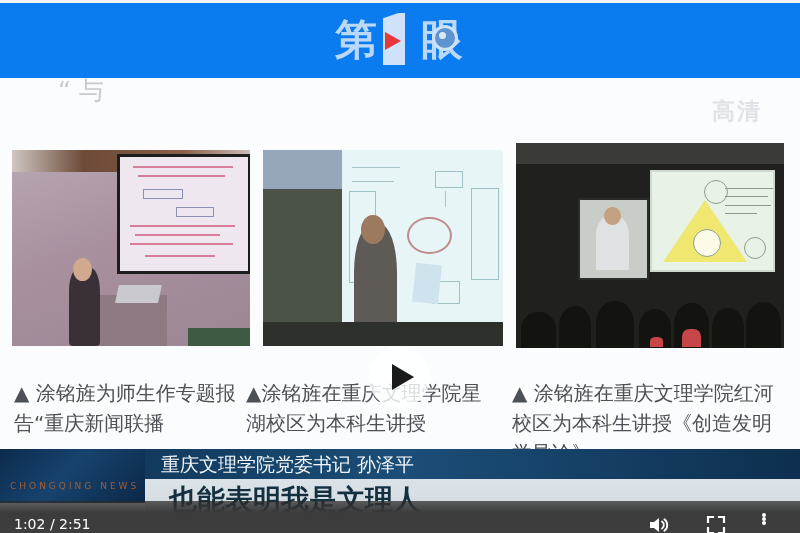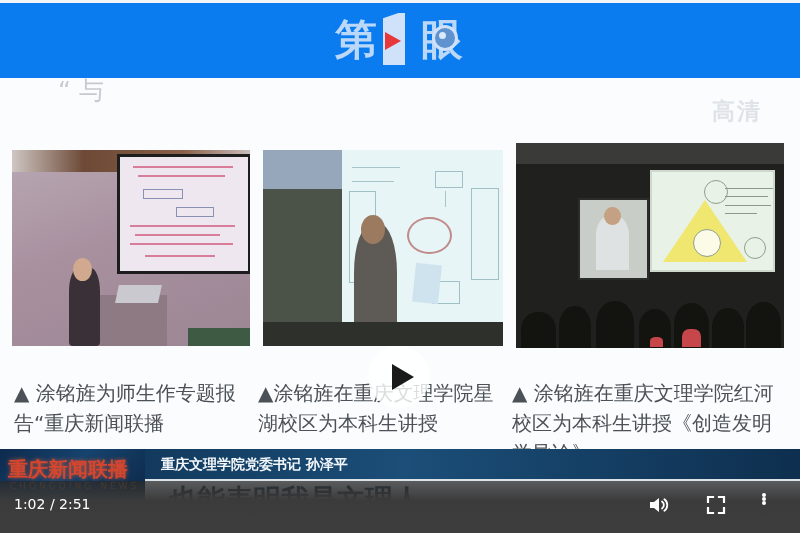--- a/index.html
+++ b/index.html
@@ -128,21 +128,21 @@
   .ph3-hi{position:absolute;bottom:2%;background:#c6464a;border-radius:40% 40% 0 0;}
 
   
   .capwrap{position:absolute;left:0;top:300px;width:800px;height:80px;}
   .cap{
     position:absolute;top:0;
     font-size:20px;line-height:30px;color:#4b5157;
     font-family:"DejaVu Sans","Liberation Sans",sans-serif;
   }
   .c1{left:14px;width:248px;}
-  .c2{left:258px;width:252px;}
+  .c2{left:246px;width:252px;}
   .c3{left:512px;width:276px;}
 
   
   .lower{position:absolute;left:0;top:371px;width:800px;height:92px;}
   .lower-logo{
     position:absolute;left:0;top:0;width:145px;height:54px;
     background:linear-gradient(135deg,#0d2a4d 0%,#16436e 45%,#0c2746 100%);
     overflow:hidden;
   }
   .lower-logo .cn{
@@ -154,21 +154,21 @@
     position:absolute;left:10px;top:32px;
     font-size:9px;line-height:10px;letter-spacing:3px;color:#b8632f;opacity:.85;
     font-family:"DejaVu Sans","Liberation Sans",sans-serif;
   }
   .namebar{
     position:absolute;left:145px;top:0;width:655px;height:30px;
     background:linear-gradient(90deg,#123a5e 0%,#1b4e78 40%,#0e2f4f 100%);
   }
   .namebar .nm{
     position:absolute;left:16px;top:3px;
-    font-size:14px;line-height:24px;color:#f2f6fa;font-weight:bold;
+    font-size:19px;line-height:24px;color:#f2f6fa;
   }
   .subbar{
     position:absolute;left:145px;top:30px;width:655px;height:48px;
     background:linear-gradient(180deg,rgba(214,222,228,.86) 0%,rgba(196,206,214,.80) 100%);
   }
   .subbar .st{
     position:absolute;left:24px;top:1px;
     font-size:28px;line-height:40px;color:#14303f;font-weight:bold;
   }
   .subghost{
@@ -182,21 +182,21 @@
     border-radius:50%;background:rgba(255,255,255,.80);
   }
   .playbtn:after{
     content:"";position:absolute;left:24px;top:18px;width:0;height:0;
     border-top:13px solid transparent;border-bottom:13px solid transparent;
     border-left:22px solid #1a1a1a;
   }
 
   
   .controls{
-    position:absolute;left:0;bottom:0;width:800px;height:52px;
+    position:absolute;left:0;bottom:0;width:800px;height:32px;
     background:linear-gradient(180deg,rgba(40,40,40,.72) 0%,#3b3b3b 38%,#3e3e3e 100%);
   }
   .time{
     position:absolute;left:14px;top:14px;
     font-size:14px;line-height:18px;color:#ffffff;
     font-family:"DejaVu Sans","Liberation Sans",sans-serif;
   }
   .ctr-right{position:absolute;right:14px;top:0;height:48px;display:flex;align-items:center;gap:34px;}
   .ctr-right .ic{width:24px;height:24px;display:block;cursor:pointer;}
   .dots{display:flex;flex-direction:column;gap:3px;align-items:center;justify-content:center;width:24px;height:24px;}
@@ -299,21 +299,20 @@
 
     <div class="capwrap">
       <div class="cap c1">▲ 涂铭旌为师生作专题报告“重庆新闻联播</div>
       <div class="cap c2">▲涂铭旌在重庆文理学院星湖校区为本科生讲授</div>
       <div class="cap c3">▲ 涂铭旌在重庆文理学院红河校区为本科生讲授《创造发明学导论》</div>
     </div>
 
     <div class="subghost">《创造发明学导论》</div>
     <div class="lower">
       <div class="lower-logo">
-        <div class="cn">重庆新闻联播</div>
         <div class="en">CHONGQING NEWS</div>
       </div>
       <div class="namebar">
         <div class="nm">重庆文理学院党委书记 孙泽平</div>
       </div>
       <div class="subbar">
         <div class="st">也能表明我是文理人</div>
       </div>
     </div>
 

